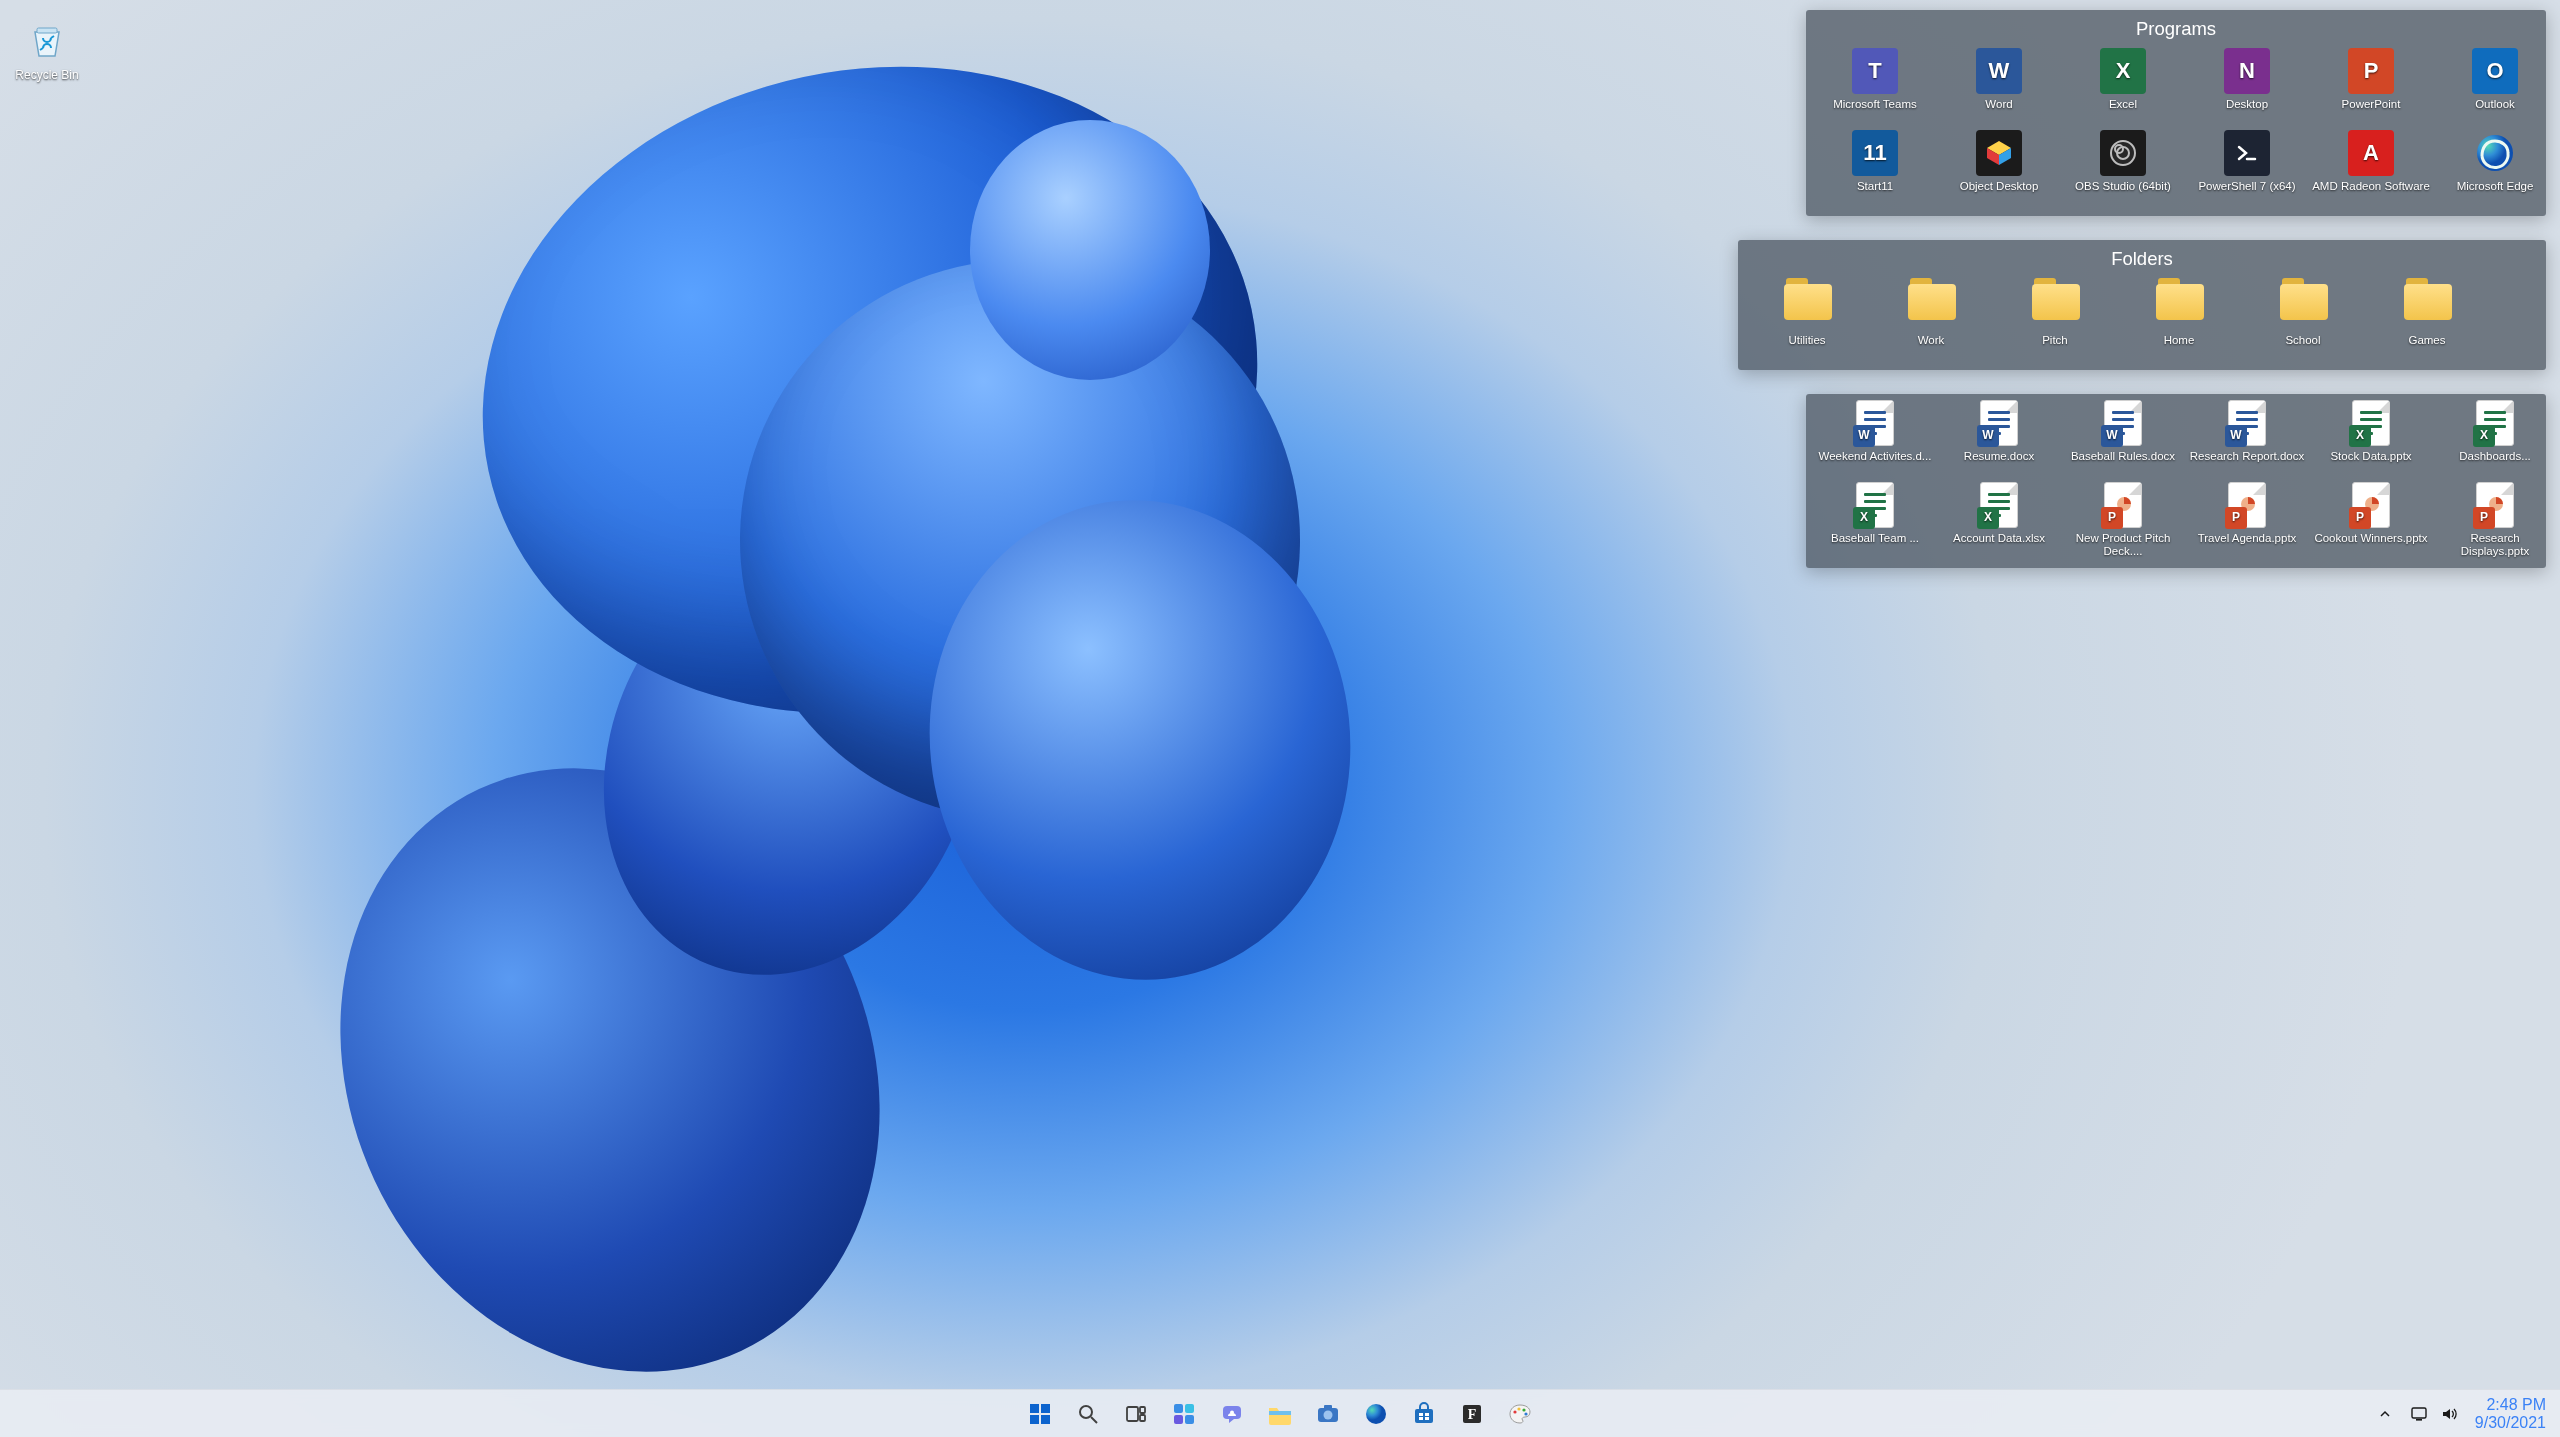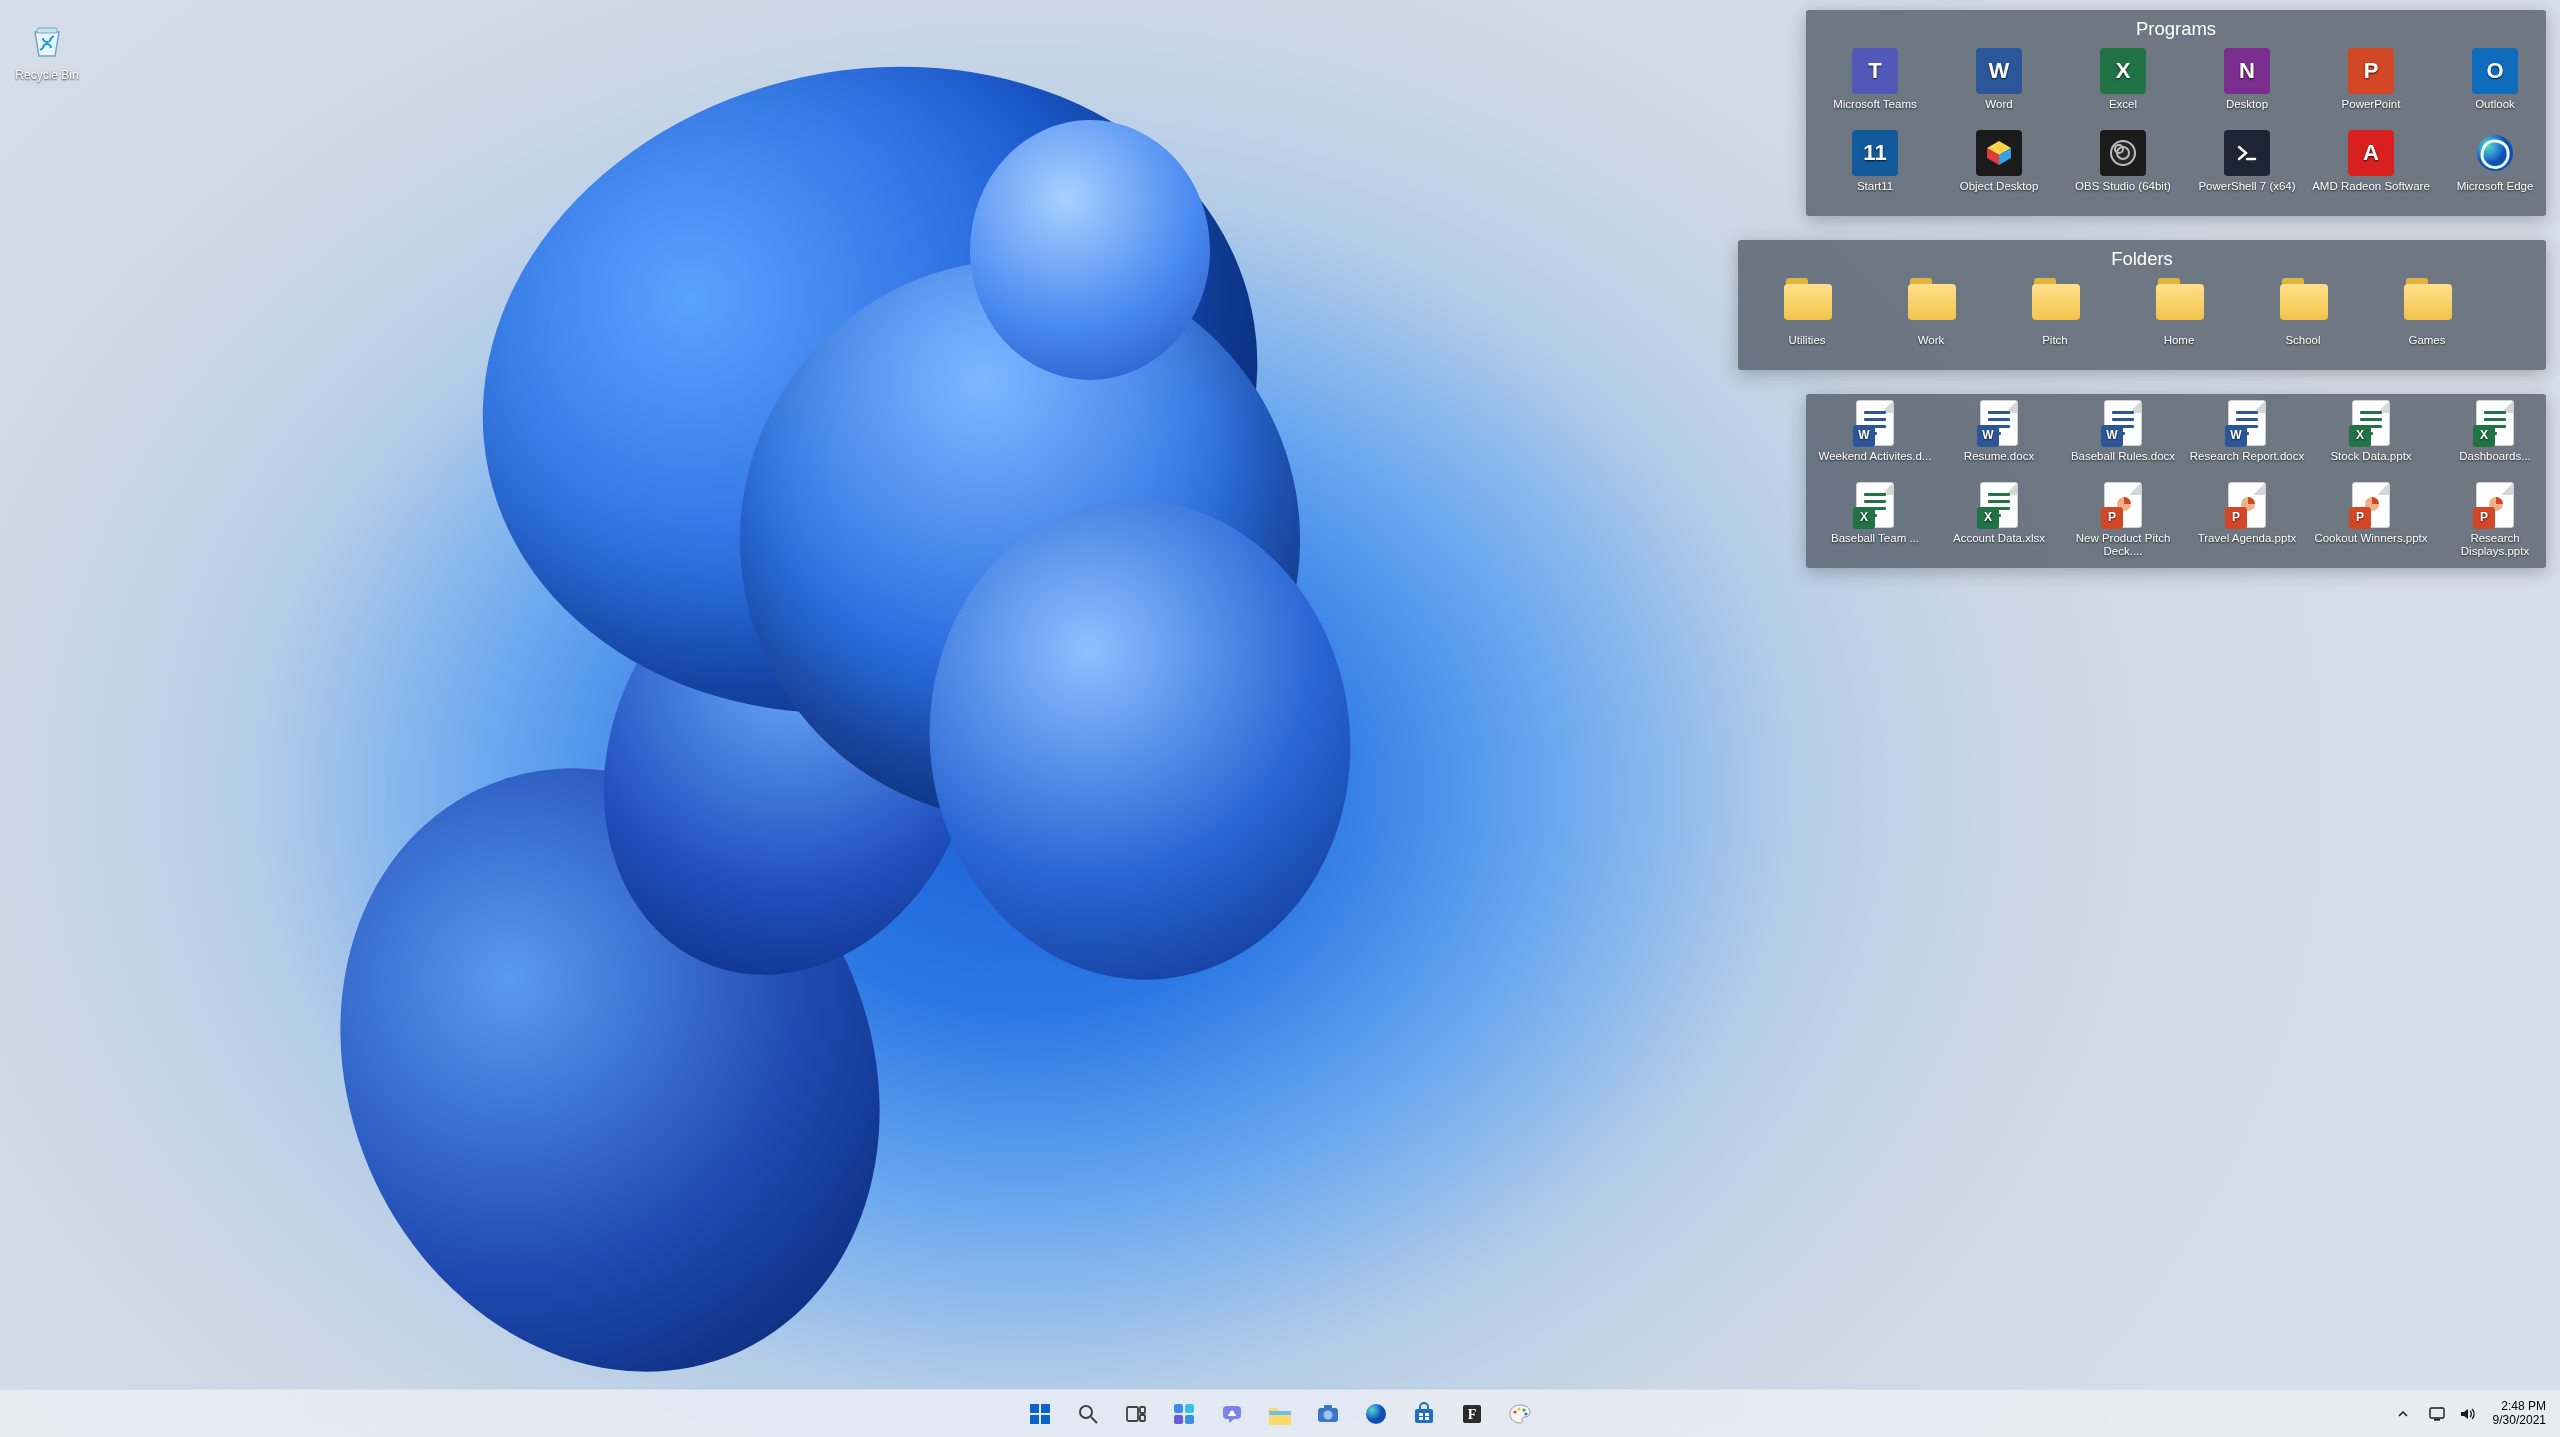--- a/index.html
+++ b/index.html
@@ -56,21 +56,21 @@
 
 .c-teams{background:#5158b8;} .c-word{background:#2b579a;} .c-excel{background:#217346;} .c-onenote{background:#7a2f8e;} .c-ppt{background:#d24726;} .c-outlook{background:#0f6cbd;}
 .c-start11{background:#125a9c;} .c-obj{background:#1b1b1b;} .c-obs{background:#1b1b1b;} .c-ps{background:#1d2433;} .c-amd{background:#d8201e;}
 .bg-word{background:#2b579a;} .bg-excel{background:#217346;} .bg-ppt{background:#d24726;}
 .ln-word span{background:#2b579a;} .ln-excel span{background:#217346;}
 
 
 .taskbar{ position:absolute; left:0; right:0; bottom:0; height:48px; background:#e9edf3dd; backdrop-filter: blur(6px); display:flex; align-items:center; z-index:50; border-top:1px solid rgba(0,0,0,.05);}
 .taskbar-center{ position:absolute; left:50%; transform:translateX(-50%); display:flex; align-items:center; gap:8px;}
 .tb-btn{ width:40px; height:40px; border-radius:4px; display:flex; align-items:center; justify-content:center; cursor:default;}
-.taskbar-right{ position:absolute; right:8px; display:flex; align-items:center; gap:10px; color:#000000; font-size:12px;}
+.taskbar-right{ position:absolute; right:8px; display:flex; align-items:center; gap:10px; color:#3b82f6; font-size:16px;}
 .tray-ico{ width:20px; height:20px; display:flex; align-items:center; justify-content:center;}
 .clock{ text-align:right; line-height:1.1; padding:0 6px;}
 
 
 svg{display:block;}
 </style>
 </head>
 <body>
 
 <div class="wallpaper">

